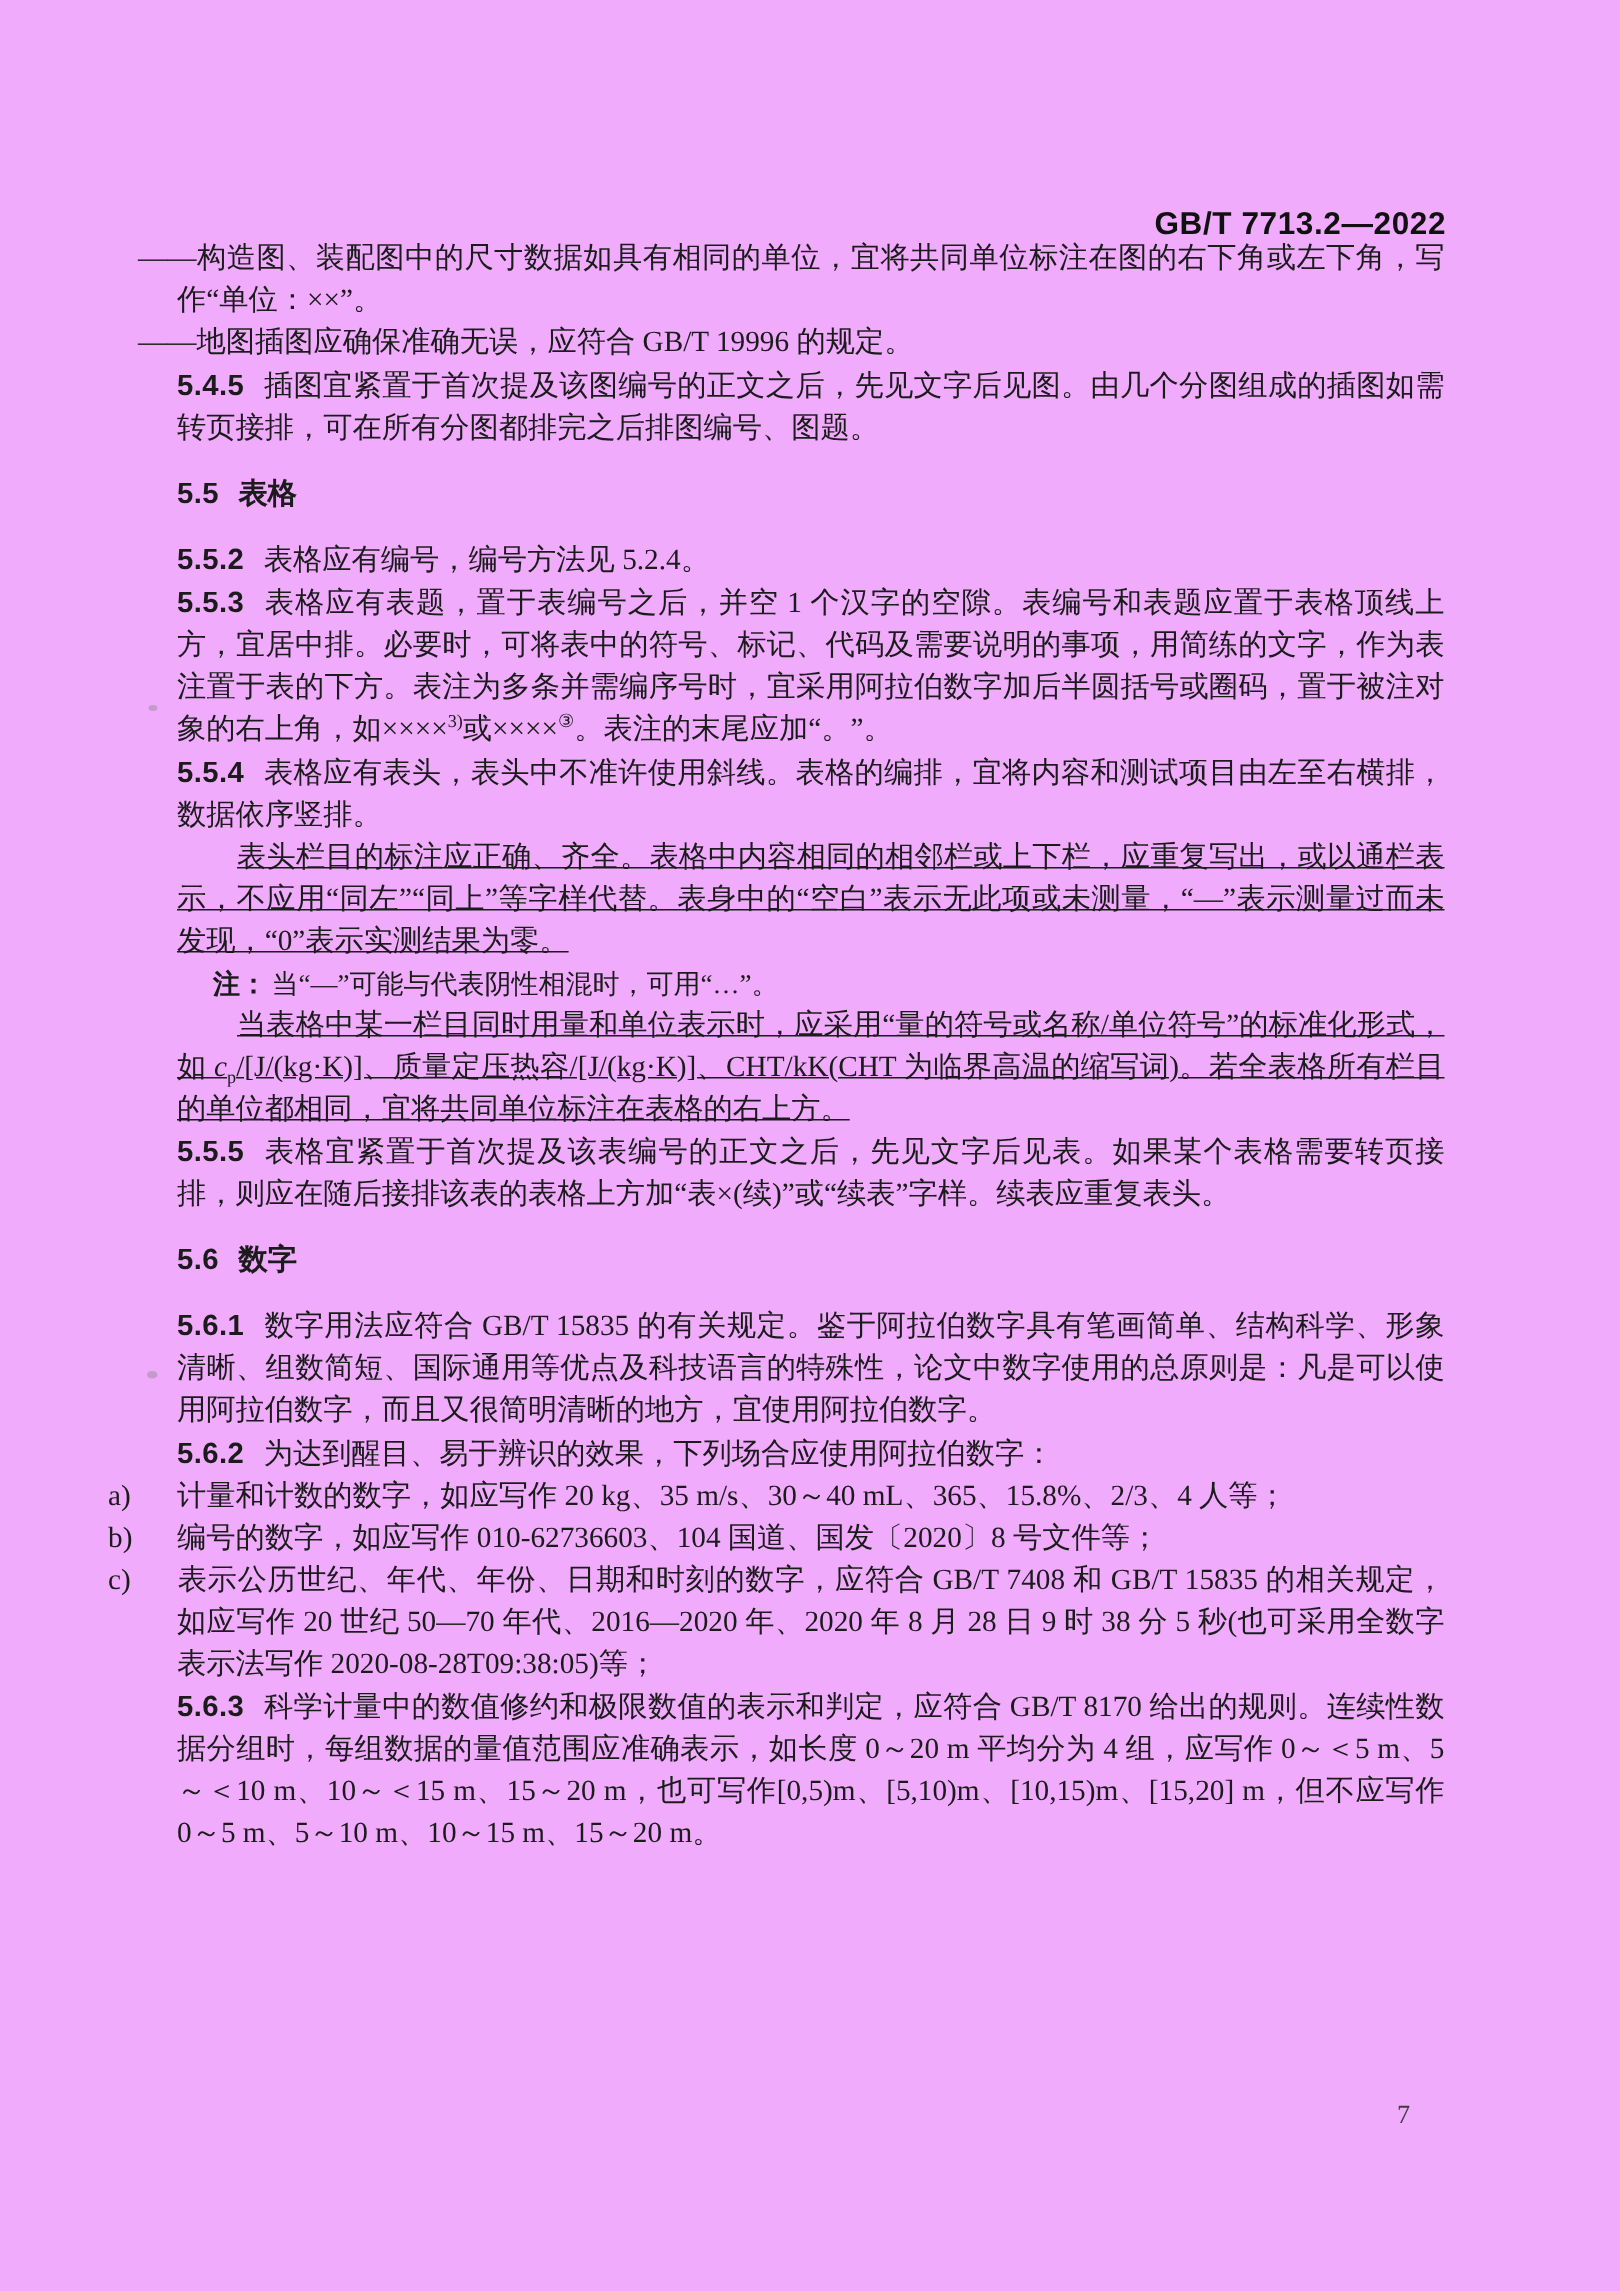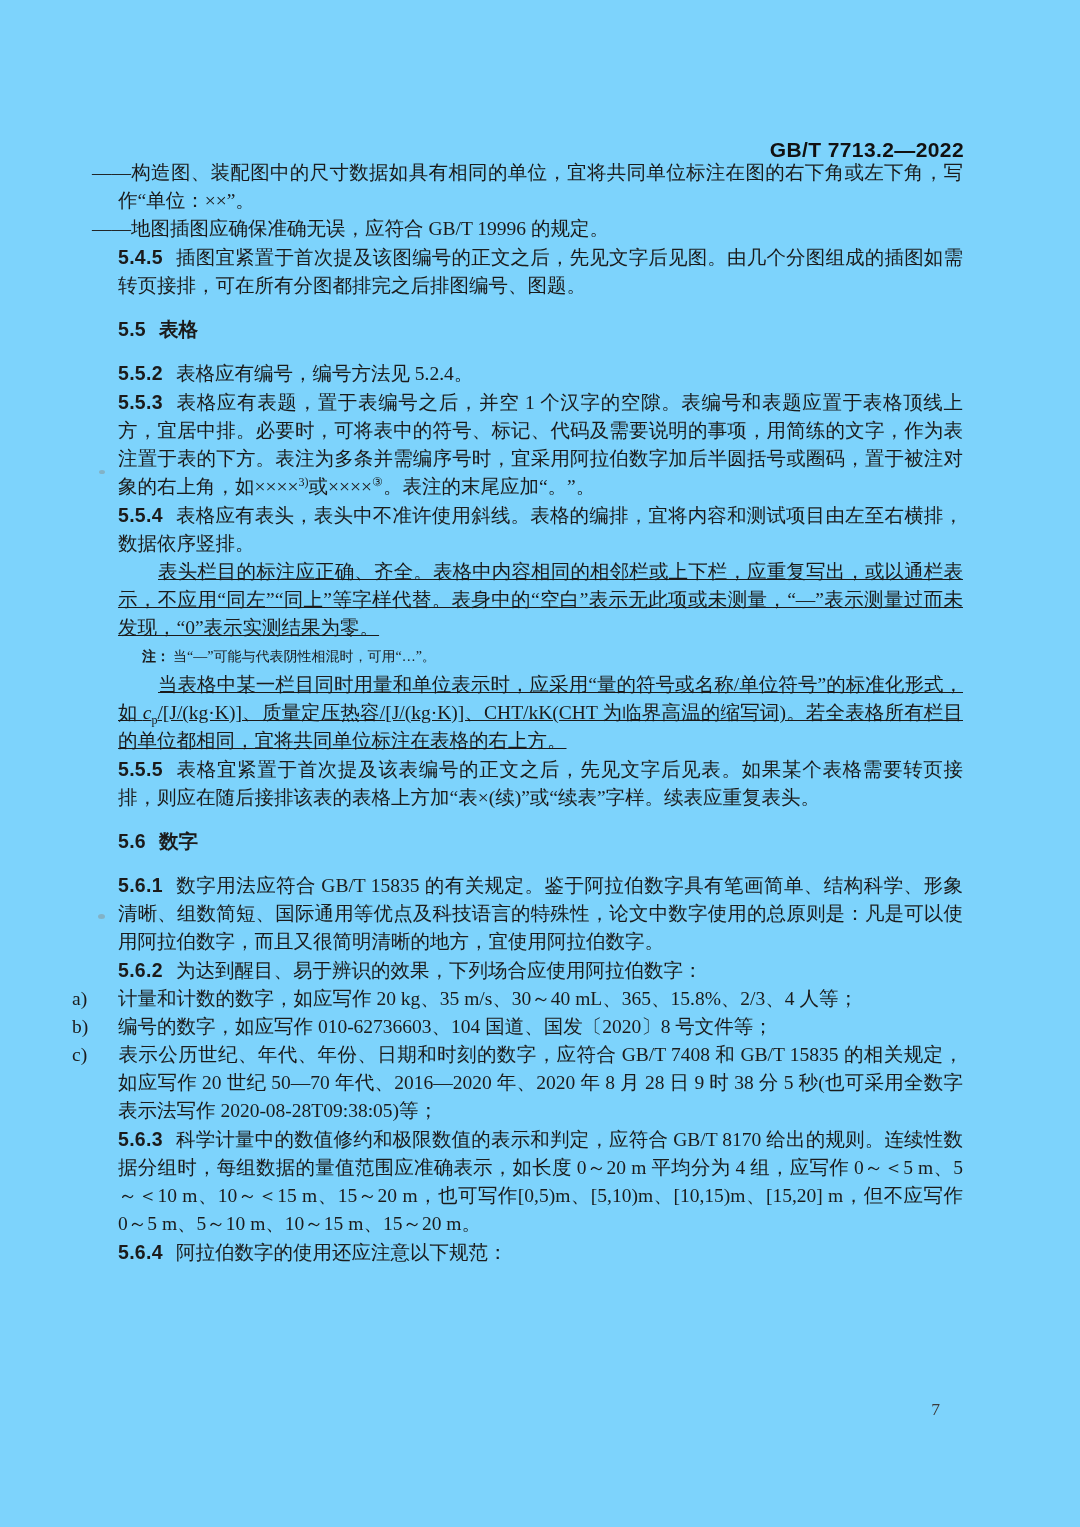--- a/index.html
+++ b/index.html
@@ -1,18 +1,18 @@
 <!DOCTYPE html>
 <html><head>
 <meta charset="utf-8">
 <style>
   html,body { margin:0; padding:0; background:#ffffff; }
   .page {
     position:relative; width:1080px; height:1527px;
-    background:#7dd3fc; overflow:hidden;
+    background:#f0abfc; overflow:hidden;
     font-family:"Liberation Serif","DejaVu Serif",serif;
     color:#1b1b1b;
   }
   .header-code {
     position:absolute; top:138px; right:116px;
     font-family:"Liberation Sans","DejaVu Sans",sans-serif;
     font-weight:700; font-size:21px; letter-spacing:0.4px; color:#111;
   }
   .content {
     position:absolute; top:159px; left:118px; width:845px;
@@ -25,21 +25,21 @@
     font-family:"Liberation Sans","DejaVu Sans",sans-serif;
     font-weight:700; margin-right:13px; letter-spacing:0.3px;
   }
   .heading {
     font-family:"Liberation Sans","DejaVu Sans",sans-serif;
     font-weight:700; font-size:19.5px; line-height:28px;
     margin:15px 0 16px 0 !important; text-align:left;
   }
   .heading .num { }
   .indent-para { text-indent:40px;text-decoration:underline; }
-  .note { font-size:14px; line-height:28px; margin-left:24px !important; }
+  .note { font-size:18px; line-height:28px; margin-left:24px !important; }
   .note-label {
     font-family:"Liberation Sans","DejaVu Sans",sans-serif;
     font-weight:700; margin-right:3px;
   }
   .list-item { padding-left:70px; text-indent:-46px;font-family:Liberation Serif, serif; }
   .marker { display:inline-block; width:46px; text-indent:0; }
   sup, sub { font-size:0.62em; line-height:0; }
   .page-number {
     position:absolute; top:1399px; right:140px;
     font-size:17.5px; color:#3c3c3c;
@@ -87,21 +87,20 @@
 
     <p class="list-item"><span class="marker">a)</span><span class="txt">计量和计数的数字，如应写作 20 kg、35 m/s、30～40 mL、365、15.8%、2/3、4 人等；</span></p>
 
     <p class="list-item"><span class="marker">b)</span><span class="txt">编号的数字，如应写作 010-62736603、104 国道、国发〔2020〕8 号文件等；</span></p>
 
     <p class="list-item"><span class="marker">c)</span><span class="txt">表示公历世纪、年代、年份、日期和时刻的数字，应符合 GB/T 7408 和 GB/T 15835 的相关规定，如应写作 20 世纪 50—70 年代、2016—2020 年、2020 年 8 月 28 日 9 时 38 分 5 秒(也可采用全数字表示法写作 2020-08-28T09:38:05)等；</span></p>
 
 
     <p class="clause"><span class="num">5.6.3</span><span class="txt">科学计量中的数值修约和极限数值的表示和判定，应符合 GB/T 8170 给出的规则。连续性数据分组时，每组数据的量值范围应准确表示，如长度 0～20 m 平均分为 4 组，应写作 0～＜5 m、5～＜10 m、10～＜15 m、15～20 m，也可写作[0,5)m、[5,10)m、[10,15)m、[15,20] m，但不应写作 0～5 m、5～10 m、10～15 m、15～20 m。</span></p>
 
-    <p class="clause"><span class="num">5.6.4</span><span class="txt">阿拉伯数字的使用还应注意以下规范：</span></p>
 
   </div>
 
   <div class="speck s1"></div>
   <div class="speck s2"></div>
 
   <div class="page-number">7</div>
 
 </div>
 

